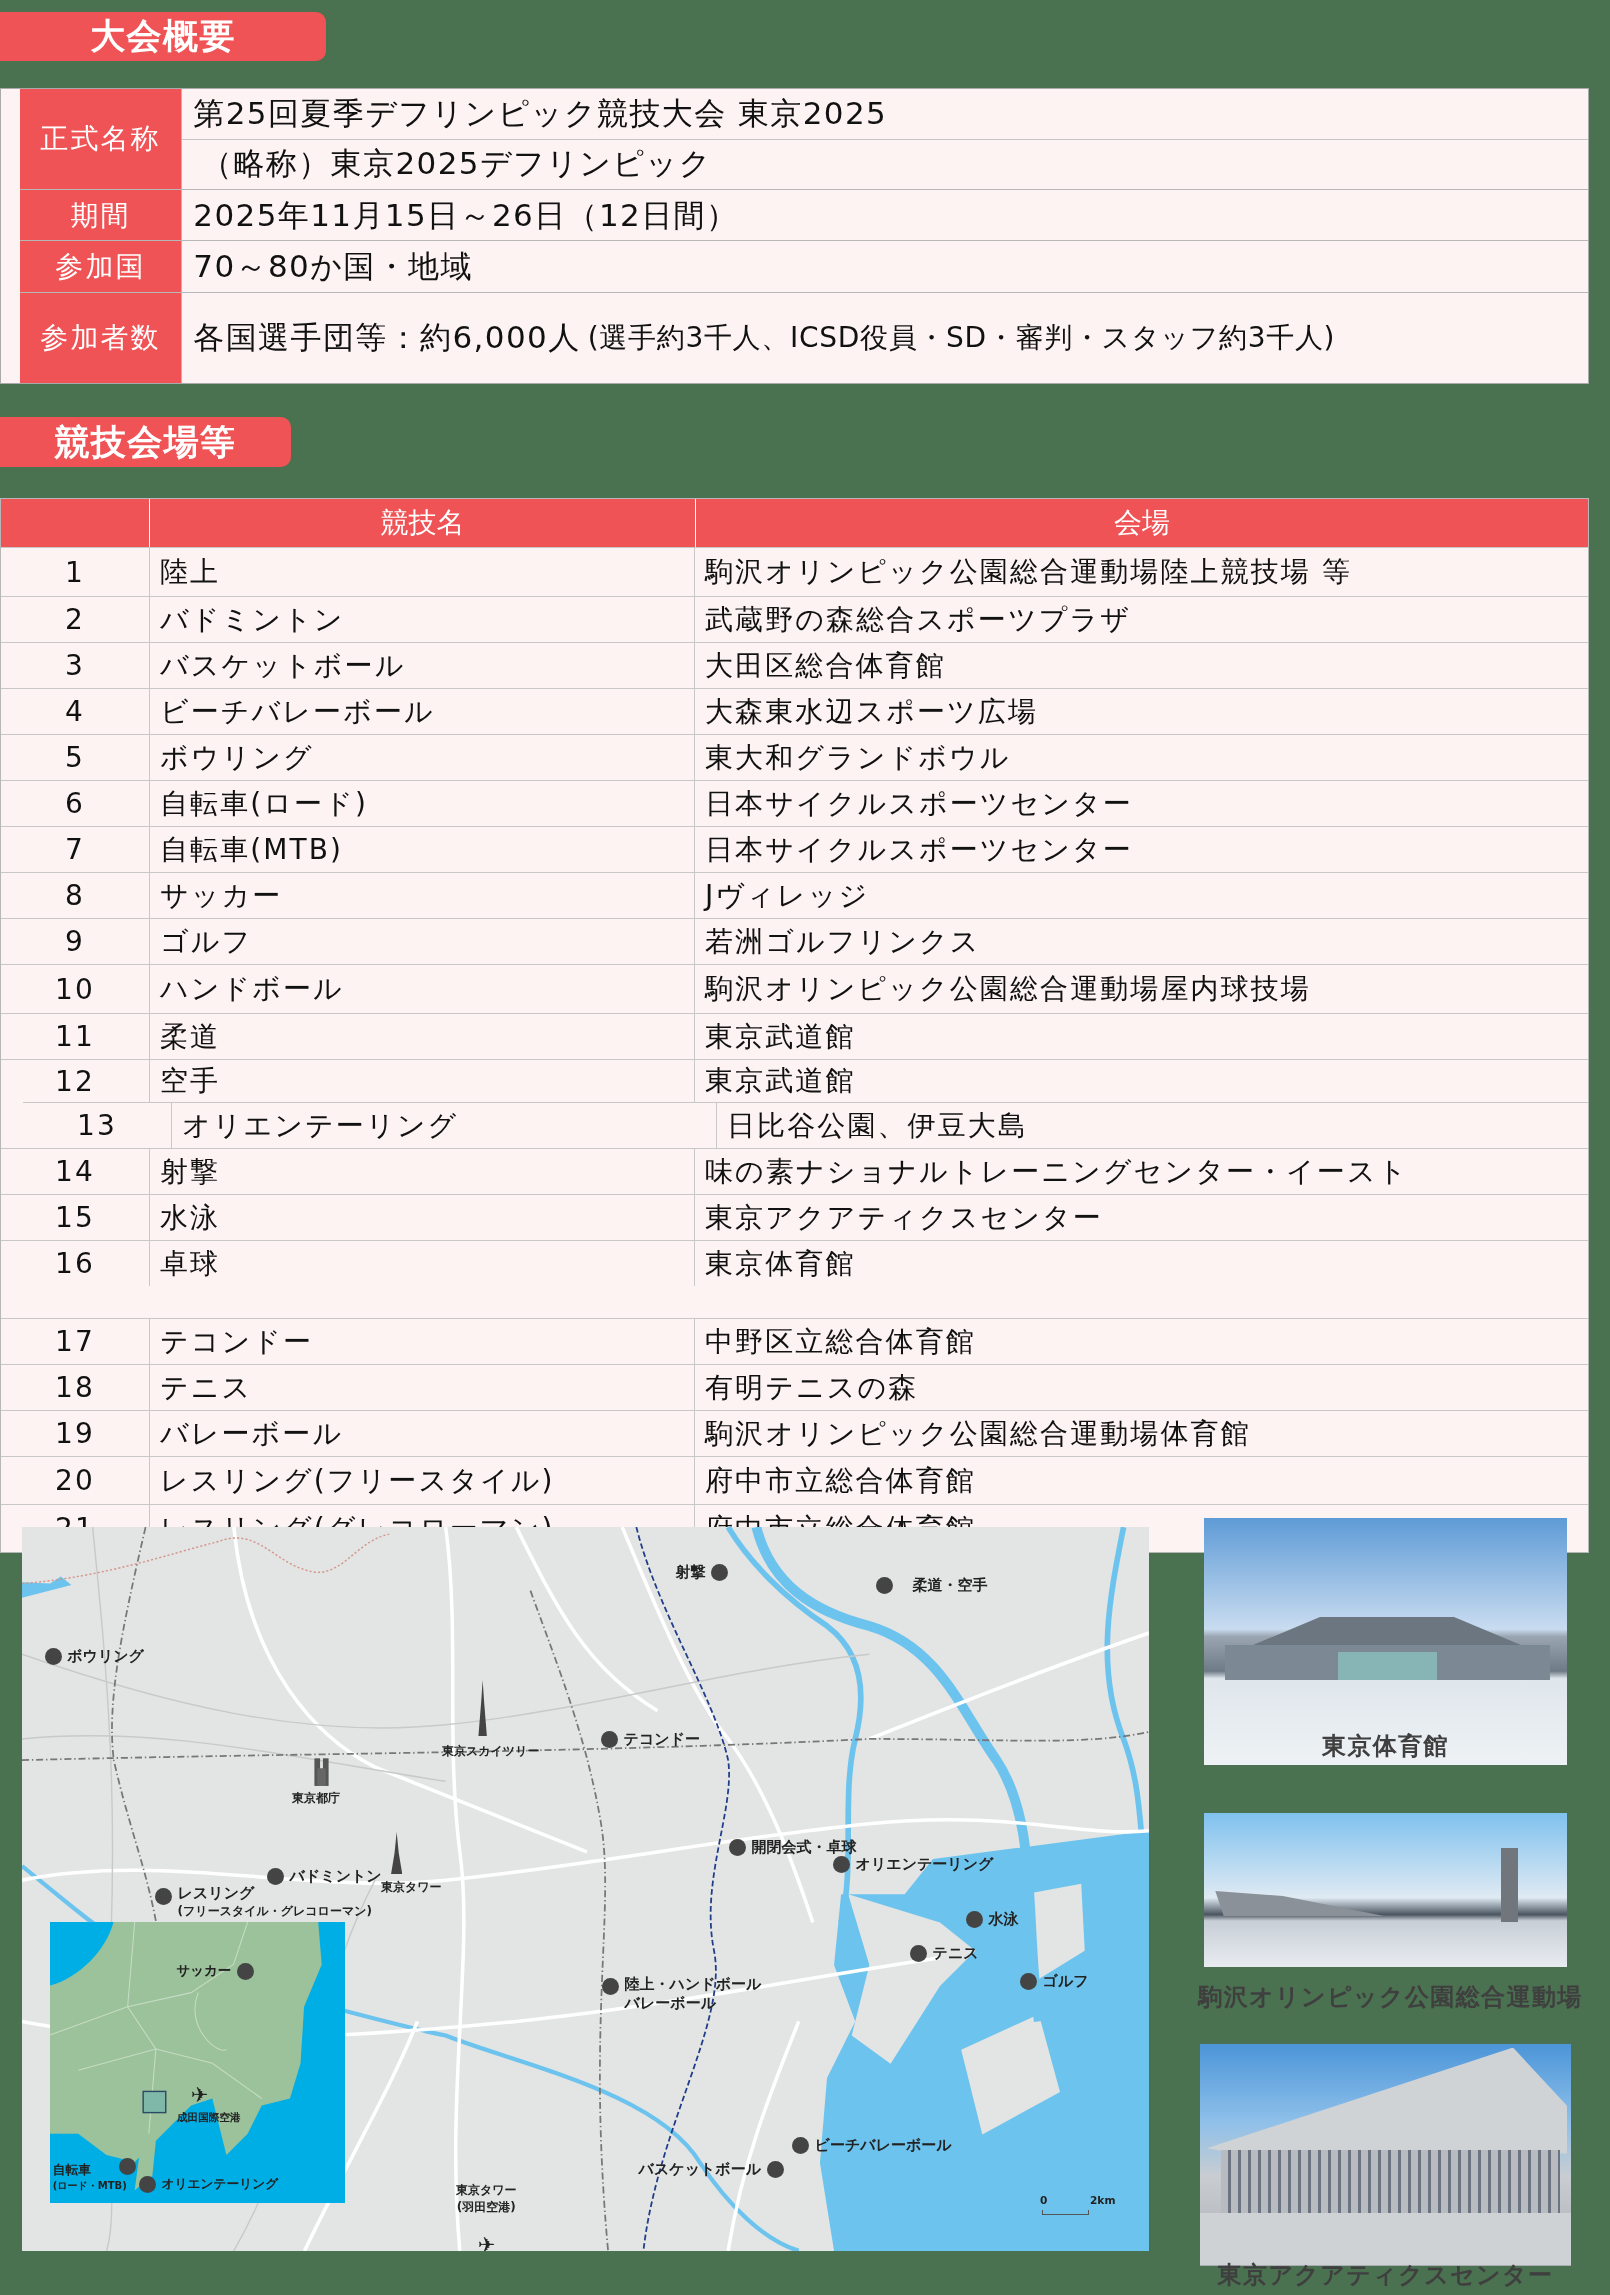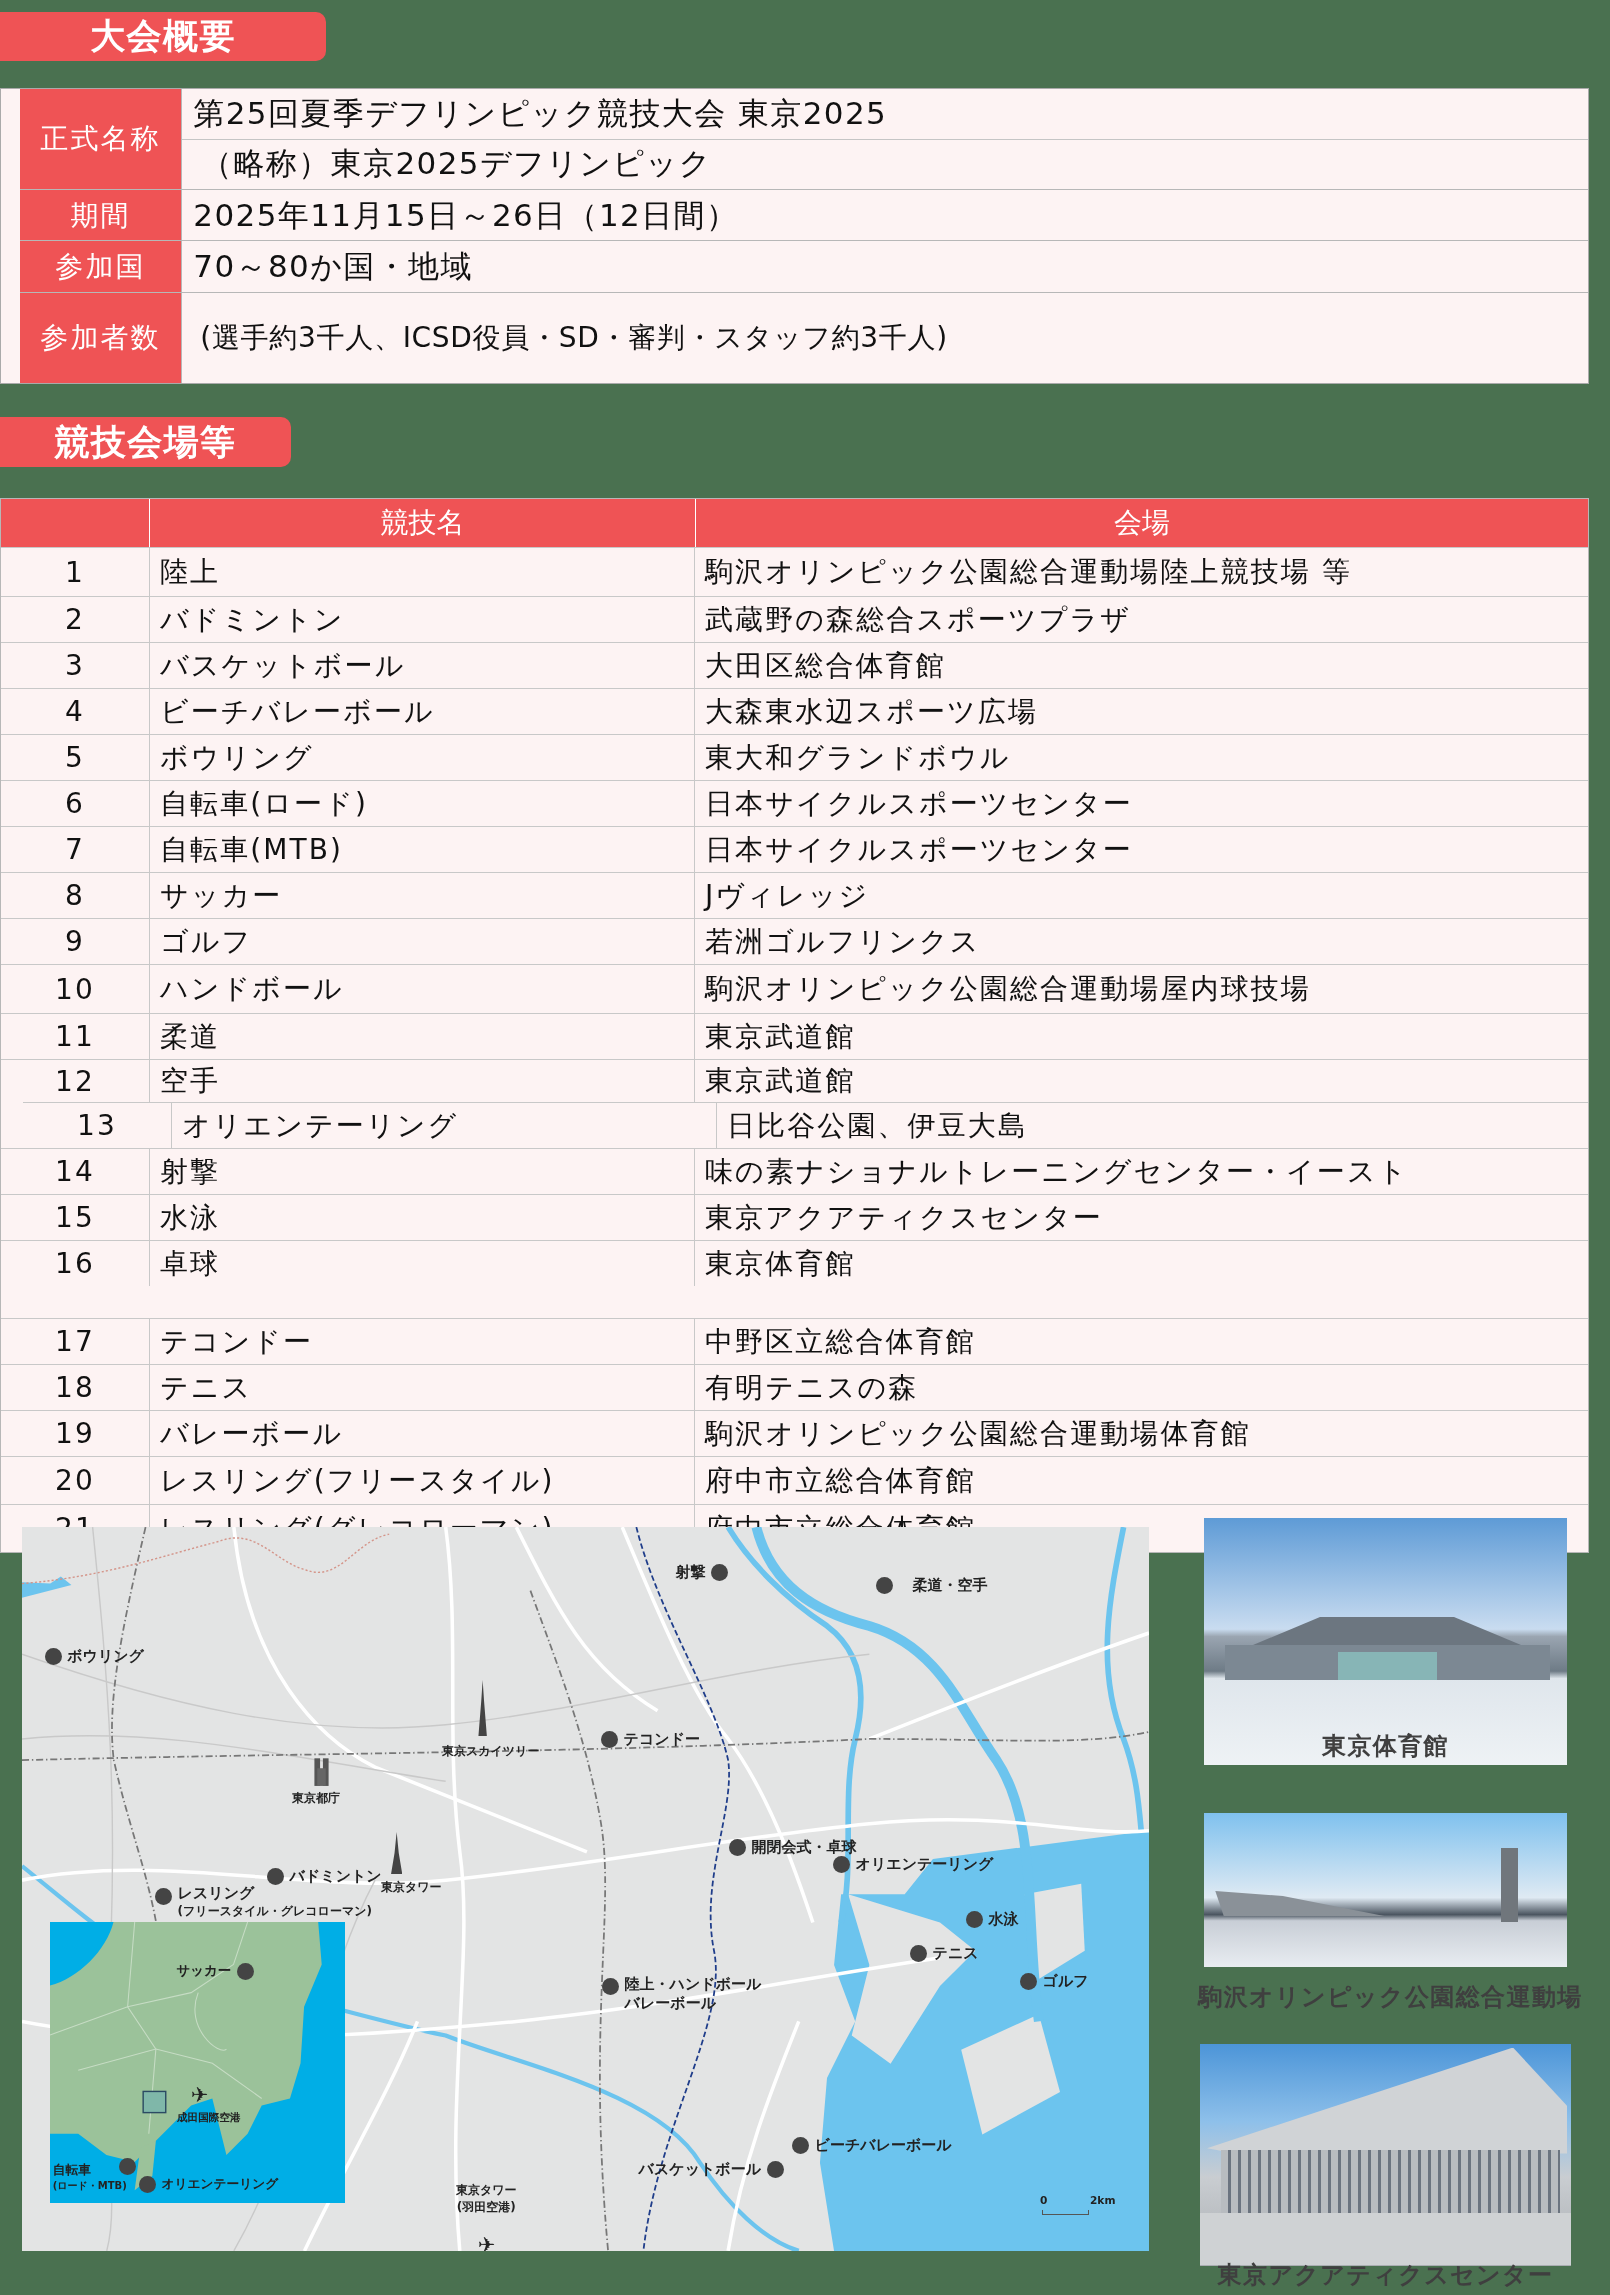--- a/index.html
+++ b/index.html
@@ -62,20 +62,21 @@
   <div class="row" style="top:151px;height:52px;">
     <div class="lab">参加国</div>
     <div class="val">
         <div class="line">70～80か国・地域</div>
       </div>
   </div>
   <div class="row" style="top:203px;height:90px;">
     <div class="lab">参加者数</div>
     <div class="val">
         <div class="line">
+      <span>各国選手団等：約6,000人</span>
       <span class="small" style="margin-left:7px;">(選手約3千人、ICSD役員・SD・審判・スタッフ約3千人)</span>
     </div>
       </div>
   </div>
 </div>
 
 <div class="pill" id="pill2">競技会場等</div>
 
 <div class="vt">
   <div class="hdr">

